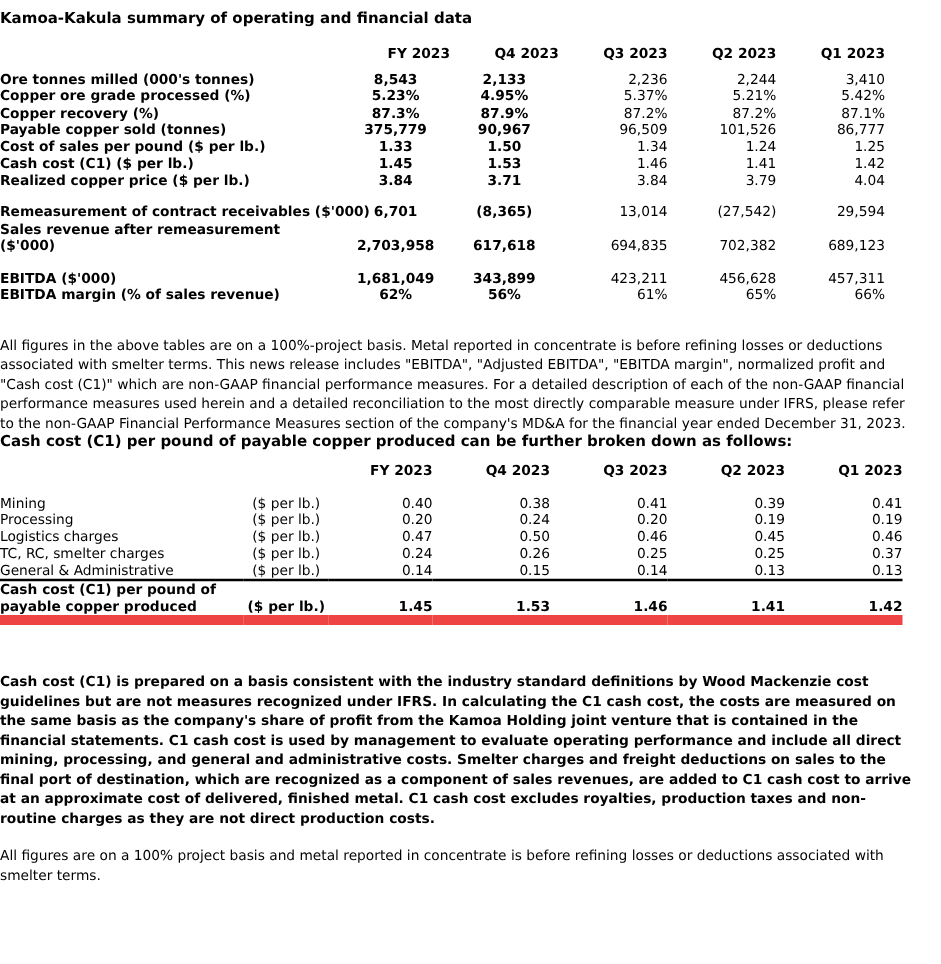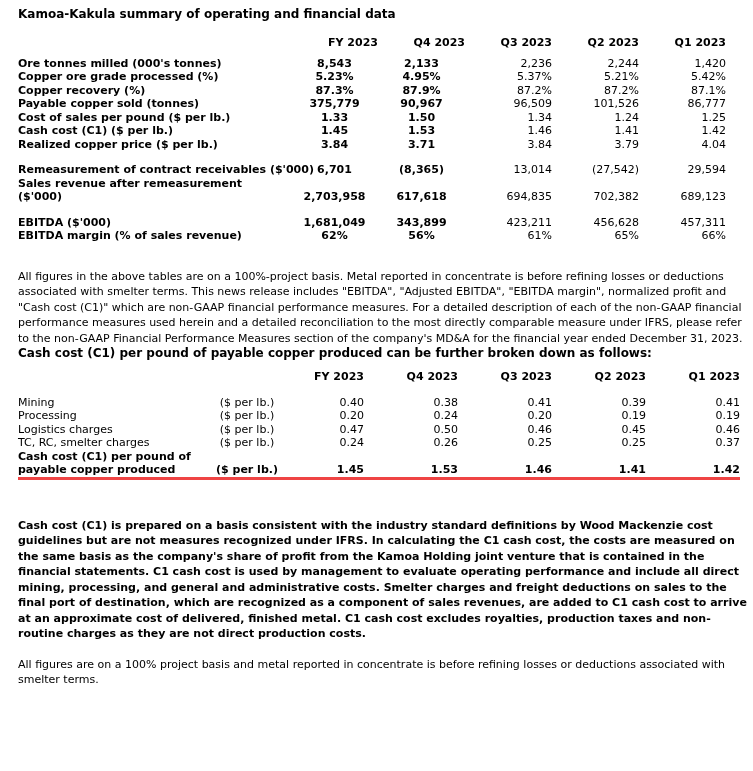--- a/index.html
+++ b/index.html
@@ -8,21 +8,21 @@
     background: #ffffff;
     color: #000000;
     font-family: "DejaVu Sans", sans-serif;
   }
   body {
     width: 753px;
     height: 771px;
     overflow: hidden;
   }
   .page {
-    padding: 7px 8px 0 18px;
+    padding: 7px 8px 0 0;
   }
   h1.doc-title, h2.doc-title {
     font-size: 12px;
     font-weight: bold;
     line-height: 15px;
     margin: 0;
   }
   h2.doc-title { }
 
   table.data-table {
@@ -52,21 +52,21 @@
   }
   td.lbl { text-align: left; }
   td.unit { text-align: center; }
   td.val { text-align: right; }
 
   table.t1 td.lbl { font-weight: bold; }
   table.t1 td.c0, table.t1 td.c1 { font-weight: bold; text-align: center; }
 
   tr.bold td { font-weight: bold; }
   tr.rule-below td { border-bottom: 2px solid #000; }
-  tr.thick-rule-below td { border-bottom: 3px solid #ef4444; }
+  tr.thick-rule-below td { border-bottom: 8px solid #ef4444; }
   tr.spacer td { height: 12px; }
 
   p.note {
     font-size: 11px;
     line-height: 15.5px;
     margin: 0;
     width: 737px;
   }
   p.p1 { margin-top: 26px; }
   p.p2 { margin-top: 38px; font-weight: bold; }
@@ -98,21 +98,21 @@
         <th class="val">Q1 2023</th>
       </tr>
     </thead>
     <tbody>
         <tr>
           <td class="lbl">Ore tonnes milled (000's tonnes)</td>
           <td class="val c0">8,543</td>
           <td class="val c1">2,133</td>
           <td class="val c2">2,236</td>
           <td class="val c3">2,244</td>
-          <td class="val c4">1,420</td>
+          <td class="val c4">3,410</td>
         </tr>
         <tr>
           <td class="lbl">Copper ore grade processed (%)</td>
           <td class="val c0">5.23%</td>
           <td class="val c1">4.95%</td>
           <td class="val c2">5.37%</td>
           <td class="val c3">5.21%</td>
           <td class="val c4">5.42%</td>
         </tr>
         <tr>
@@ -252,20 +252,29 @@
         </tr>
         <tr>
           <td class="lbl">TC, RC, smelter charges</td>
           <td class="unit">($ per lb.)</td>
           <td class="val c0">0.24</td>
           <td class="val c1">0.26</td>
           <td class="val c2">0.25</td>
           <td class="val c3">0.25</td>
           <td class="val c4">0.37</td>
         </tr>
+        <tr class="rule-below">
+          <td class="lbl">General &amp; Administrative</td>
+          <td class="unit">($ per lb.)</td>
+          <td class="val c0">0.14</td>
+          <td class="val c1">0.15</td>
+          <td class="val c2">0.14</td>
+          <td class="val c3">0.13</td>
+          <td class="val c4">0.13</td>
+        </tr>
         <tr class="bold thick-rule-below">
           <td class="lbl">Cash cost (C1) per pound of
 payable copper produced</td>
           <td class="unit">($ per lb.)</td>
           <td class="val c0">1.45</td>
           <td class="val c1">1.53</td>
           <td class="val c2">1.46</td>
           <td class="val c3">1.41</td>
           <td class="val c4">1.42</td>
         </tr>

